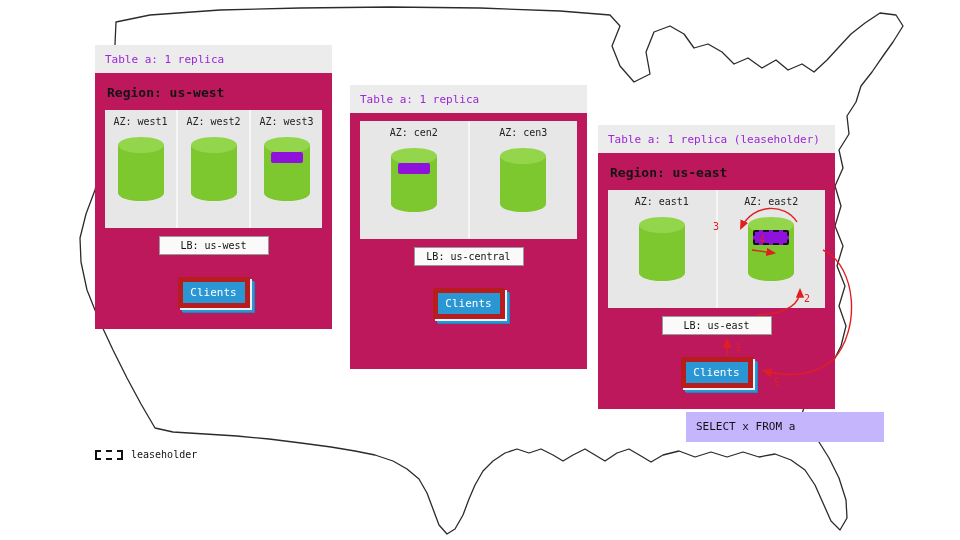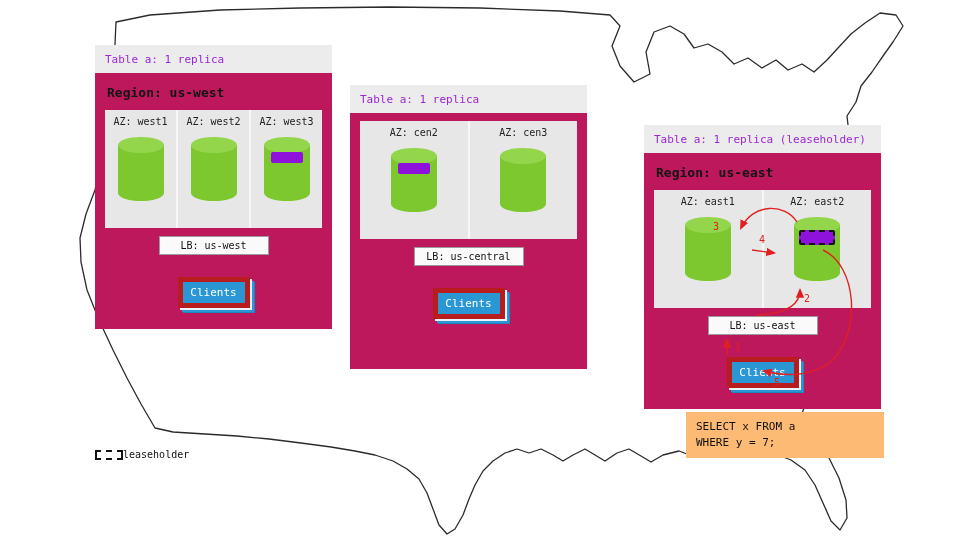--- a/index.html
+++ b/index.html
@@ -28,26 +28,26 @@
   .cyl-top{position:absolute;left:0;right:0;top:0;height:16px;border-radius:50%;background:#93d54b;z-index:1;}
   .replica-band{position:absolute;left:7px;right:7px;top:15px;height:11px;background:#8e11dc;border-radius:2px;z-index:2;}
   .replica-band.leaseholder{border:2px dashed #141414;top:13px;left:5px;right:5px;}
 
   .lb-box{width:108px;margin:8px auto 0;background:#fafafa;border:1px solid #9a9a9a;
     font-size:10px;text-align:center;padding:3px 0;color:#111;}
   .clients-btn{width:62px;margin:22px auto 0;background:#2a97d4;border:5px solid #b91c1c;
     color:#fff;font-size:11px;text-align:center;padding:4px 0;position:relative;
     box-shadow:2px 2px 0 #eaf4fa,4px 4px 0 #2a97d4,5px 5px 0 #1f85bd;}
 
-  .query-box{position:absolute;left:686px;top:412px;width:178px;background:#fdba74;
+  .query-box{position:absolute;left:686px;top:412px;width:178px;background:#c4b5fd;
     font-size:11px;line-height:16px;padding:7px 10px;color:#111;z-index:2;}
 
   .legend{position:absolute;left:95px;top:449px;display:flex;align-items:center;z-index:2;}
   .legend-swatch{width:28px;height:10px;border:2px dashed #111;background:#fff;box-sizing:border-box;}
-  .legend-label{font-size:10px;color:#111;}
+  .legend-label{font-size:10px;margin-left:8px;color:#111;}
 
   .arrow-num{font-family:"DejaVu Sans Mono",monospace;font-size:10px;fill:#e02020;}
 </style>
 </head>
 <body>
 
 <svg id="map-layer" class="layer" viewBox="0 0 960 540">
   <path fill="none" stroke="#2b2b2b" stroke-width="1.3" stroke-linejoin="round" stroke-linecap="round" d="
     M116,22 L150,15 L220,10 L300,8 L390,7 L480,8 L560,11 L610,15
     L620,26 L612,46 L620,66 L634,82 L650,74 L646,52 L654,32 L670,26 L684,34 L694,48
@@ -125,21 +125,21 @@
           <div class="cyl-bottom"></div>
           <div class="cyl-top"></div>
         </div>
       </div>
     </div>
     <div class="lb-box">LB: us-central</div>
     <div class="clients-btn">Clients</div>
   </div>
 </div>
 
-<div class="region-card" style="left:644px;top:125px;">
+<div class="region-card" style="left:598px;top:125px;">
   <div class="card-header">
     <span>Table a: 1 replica (leaseholder)</span>
   </div>
   <div class="card-body">
     <div class="region-title">Region: us-east</div>
     <div class="az-panel">
       <div class="az-col">
         <div class="az-label">AZ: east1</div>
         <div class="cylinder">
           <div class="cyl-body"></div>
@@ -157,21 +157,20 @@
         </div>
       </div>
     </div>
     <div class="lb-box">LB: us-east</div>
     <div class="clients-btn">Clients</div>
   </div>
 </div>
 
 <div class="query-box">
   <div>SELECT x FROM a</div>
-  <div>WHERE y = 7;</div>
 </div>
 
 <div class="legend">
   <div class="legend-swatch"></div>
   <div class="legend-label">leaseholder</div>
 </div>
 
 <svg id="arrow-layer" class="layer" viewBox="0 0 960 540">
   <defs>
     <marker id="arrowhead" markerWidth="8" markerHeight="8" refX="5.5" refY="3" orient="auto">

